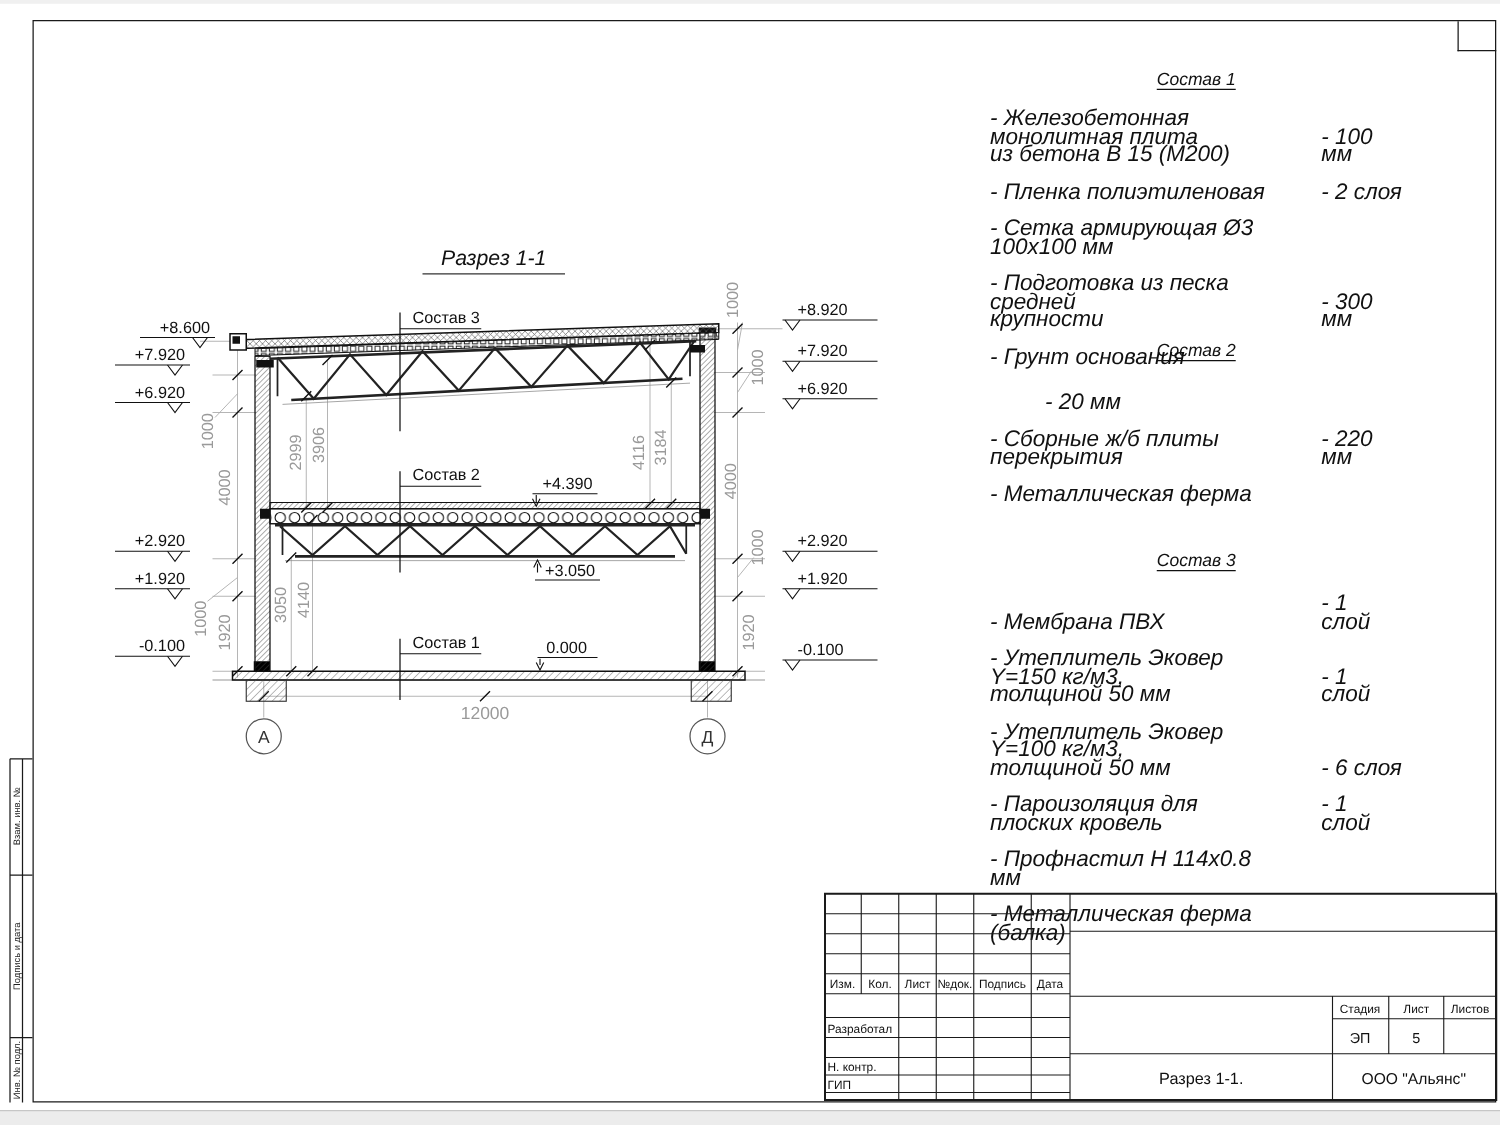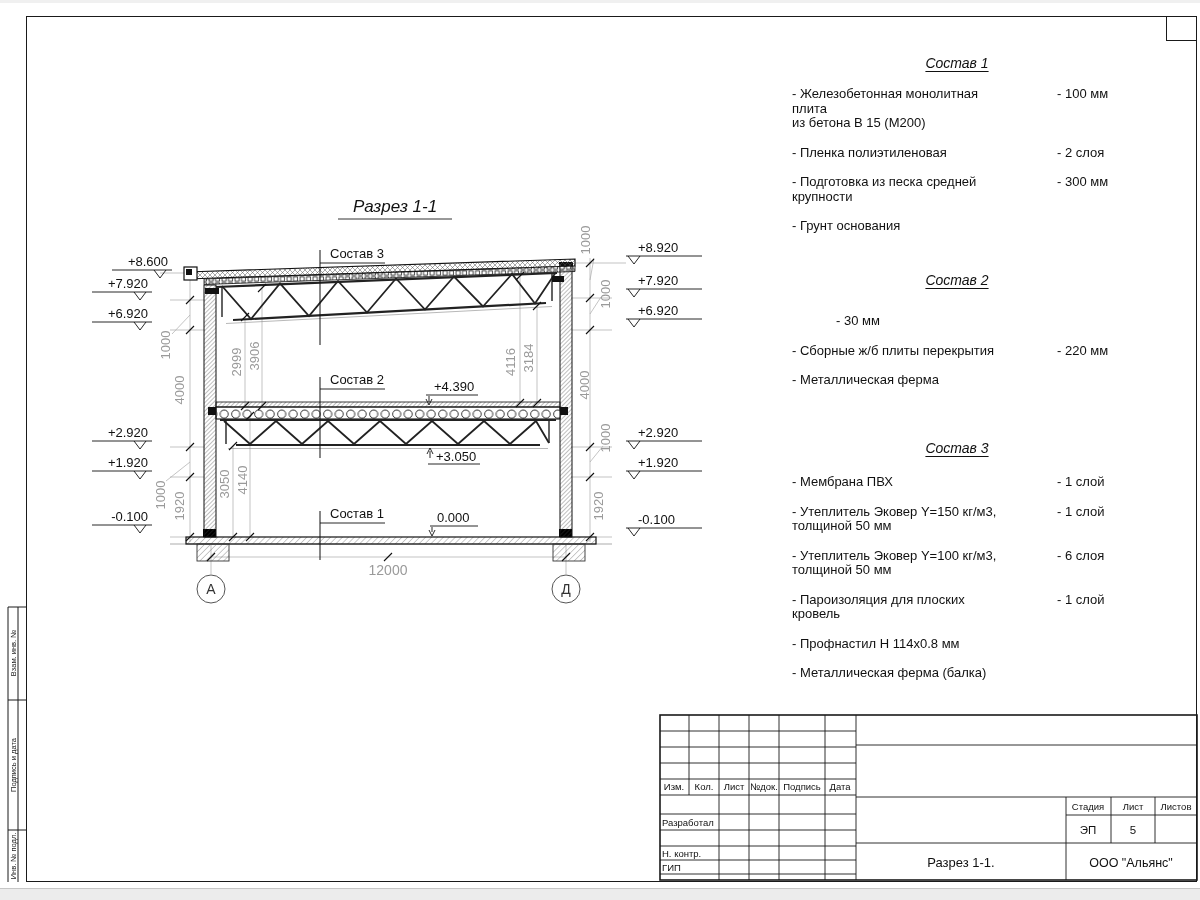--- a/index.html
+++ b/index.html
@@ -17,21 +17,21 @@
   .ttl{font-size:17px;font-style:italic;fill:#111;}
   .tb{font-size:9.5px;fill:#111;}
   .tbm{font-size:11.5px;fill:#111;}
   .tbt{font-size:13px;fill:#111;}
   .axis{font-size:14px;fill:#333;}
   .sidetxt{font-size:7.5px;fill:#222;}
   
   .spec{position:absolute;left:792px;width:330px;}
   .spec-title{font-size:14px;font-style:italic;text-align:center;
               text-decoration:underline;text-underline-offset:3px;margin:0 0 16px 0;}
-  .spec-item{display:flex;margin-bottom:15px;font-size:13px;line-height:14.5px;}
+  .spec-item{display:flex;align-items:flex-end;margin-bottom:15px;font-size:18px;line-height:14.5px;font-style:italic;}
   .spec-name{width:255px;white-space:pre-line;}
   .spec-val{width:75px;margin-left:44px;}
 </style>
 </head>
 <body>
 
 <div class="abs" id="top-strip"></div>
 <div class="abs" id="sheet-frame"></div>
 <div class="abs" id="corner-box"></div>
 <div class="abs" id="bottom-strip"></div>
@@ -223,34 +223,38 @@
   <div class="spec-item">
     <div class="spec-name">- Железобетонная  монолитная плита
 из бетона В 15 (М200)</div>
     <div class="spec-val">- 100 мм</div>
   </div>
   <div class="spec-item">
     <div class="spec-name">- Пленка полиэтиленовая</div>
     <div class="spec-val">-  2 слоя</div>
   </div>
   <div class="spec-item">
+    <div class="spec-name">- Сетка армирующая Ø3 100х100 мм</div>
+    <div class="spec-val"></div>
+  </div>
+  <div class="spec-item">
     <div class="spec-name">- Подготовка из песка средней
 крупности</div>
     <div class="spec-val">- 300 мм</div>
   </div>
   <div class="spec-item">
     <div class="spec-name">- Грунт основания</div>
     <div class="spec-val"></div>
   </div>
 </div>
 
 <div class="spec" style="top:272px">
   <p class="spec-title" style="margin-bottom:26px">Состав 2</p>
   <div class="spec-item">
-    <div class="spec-val">- 30 мм</div>
+    <div class="spec-val">- 20 мм</div>
   </div>
   <div class="spec-item">
     <div class="spec-name">- Сборные ж/б плиты перекрытия</div>
     <div class="spec-val">- 220 мм</div>
   </div>
   <div class="spec-item">
     <div class="spec-name">- Металлическая ферма</div>
     <div class="spec-val"></div>
   </div>
 </div>

